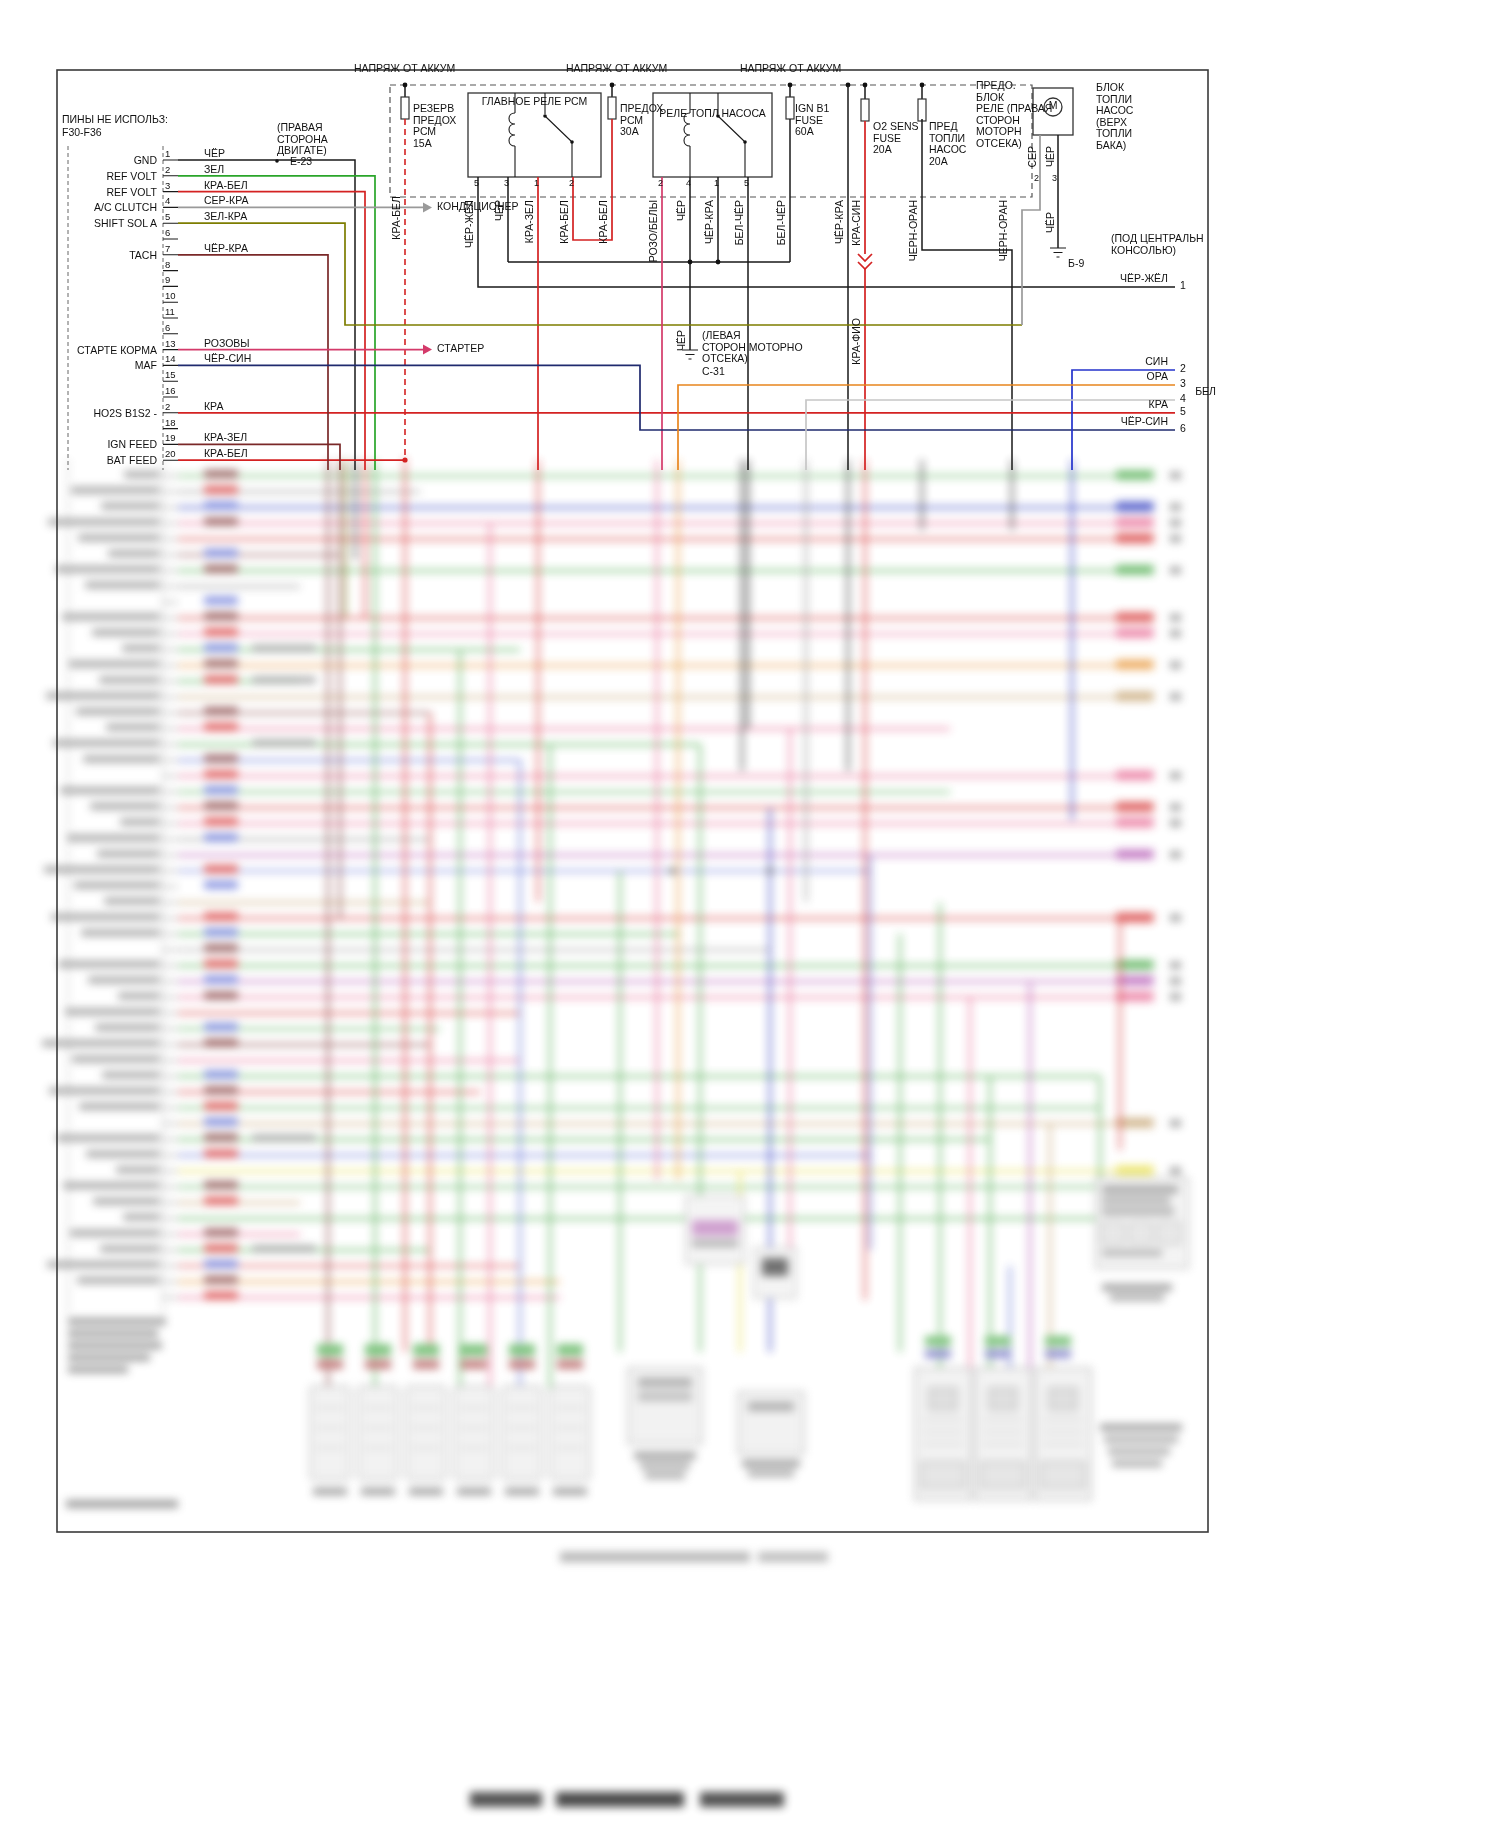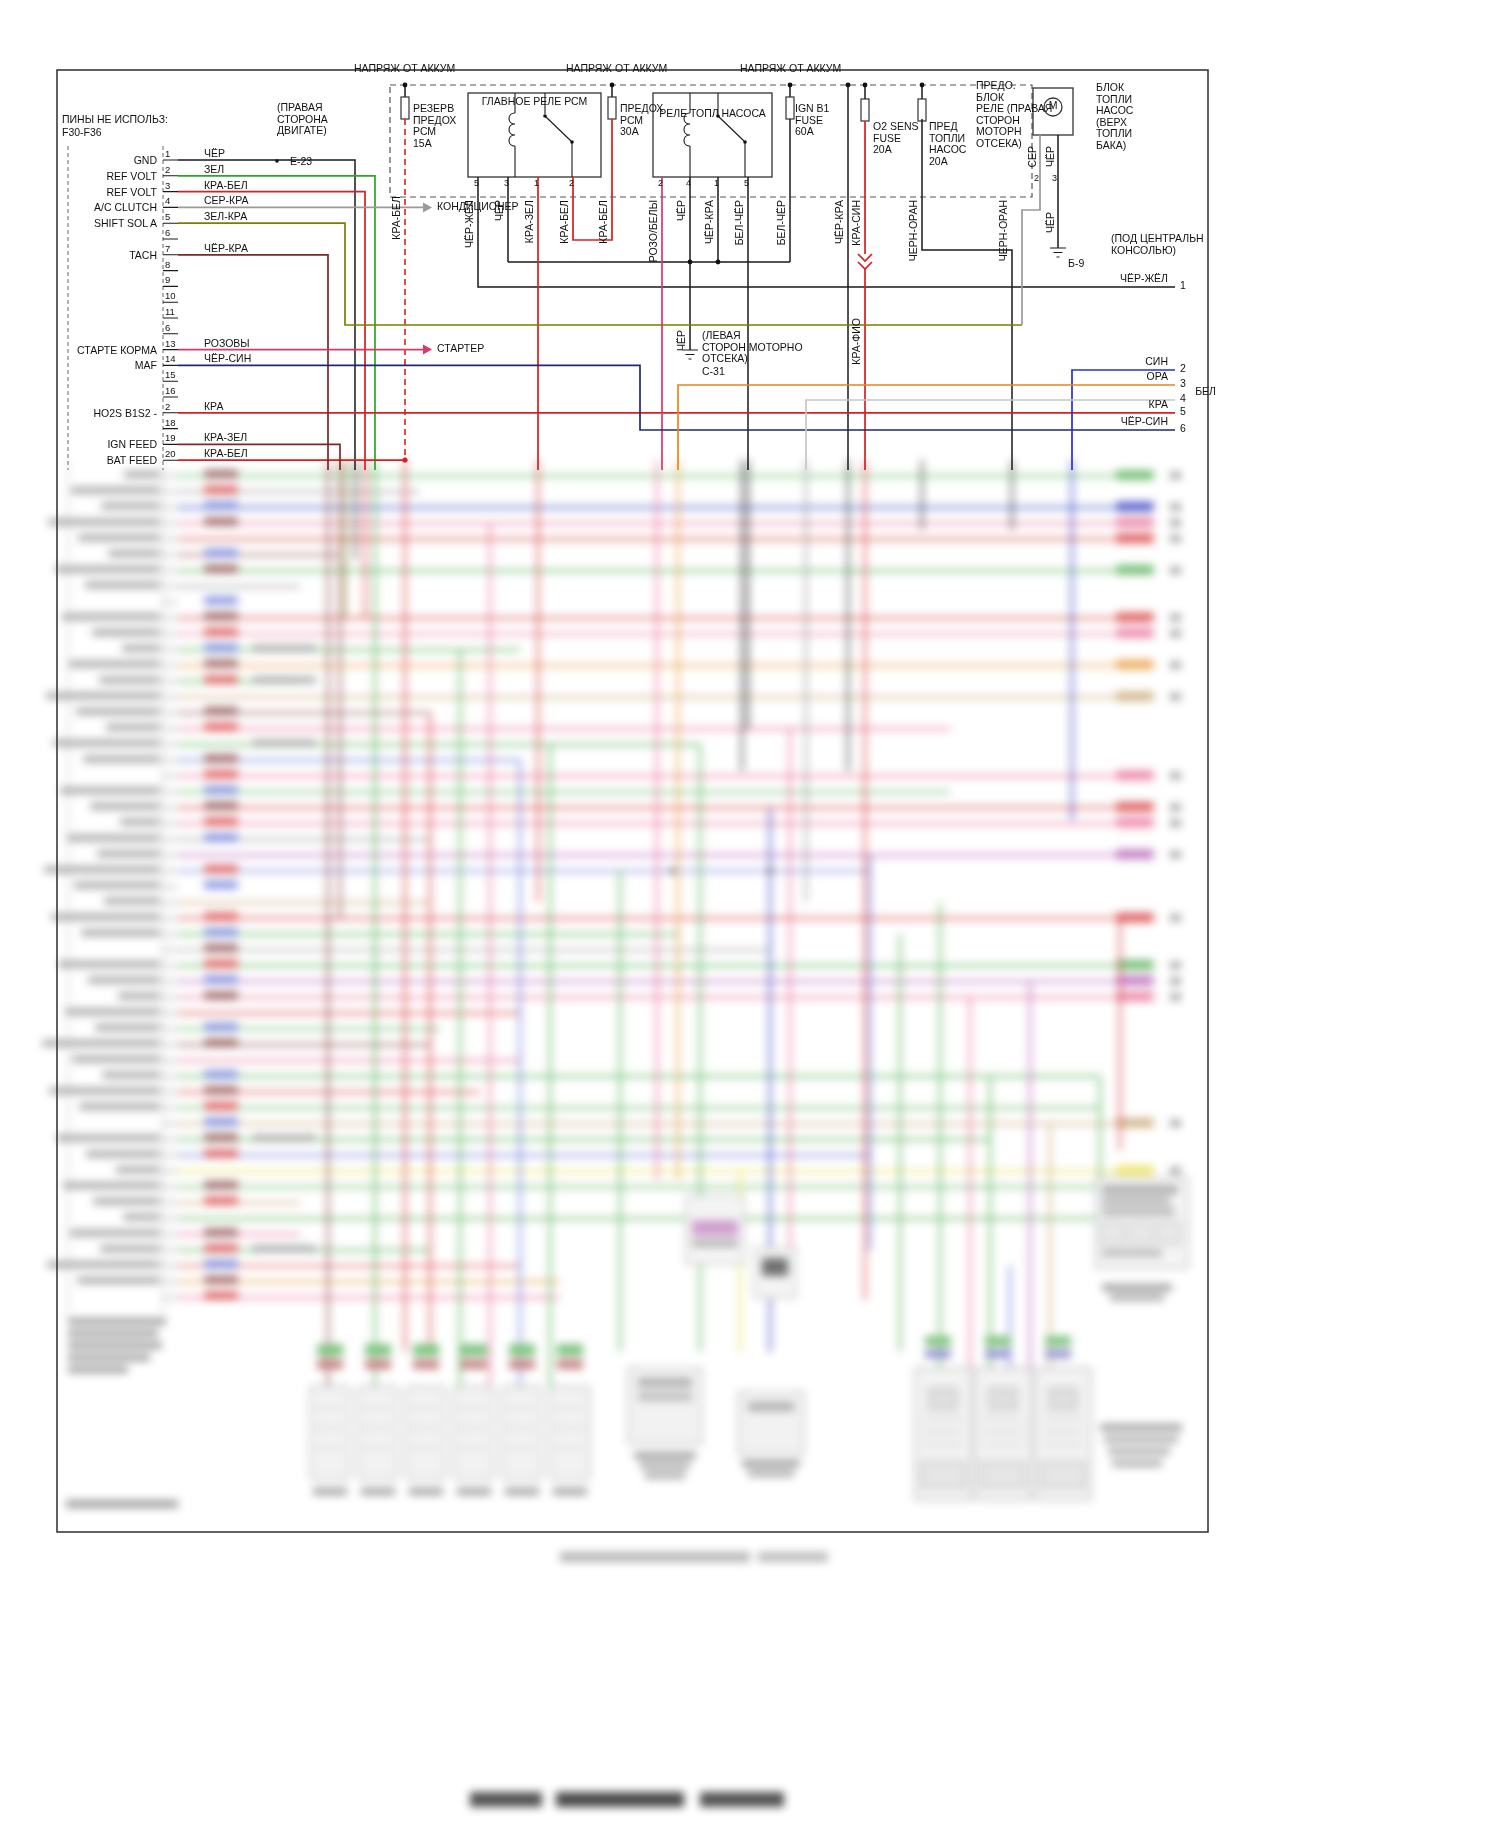--- a/index.html
+++ b/index.html
@@ -486,21 +486,21 @@
       <path class="wbl" d="M1072,470V370H1175"></path>
       <path class="wor" d="M678,470V385H1175"></path>
       <path class="wlg" d="M806,470V400H1175"></path>
       <circle fill="#111" cx="277" cy="161" r="1.8"></circle>
     </g>
   </svg>
 
   <div class="L" style="left:62px;top:114px">ПИНЫ НЕ ИСПОЛЬЗ:</div>
   <div class="L" style="left:62px;top:127px">F30-F36</div>
 
-  <div class="L note" style="left:277px;top:102px">
+  <div class="L note" style="left:277px;top:122px">
     <span>(ПРАВАЯ</span>
     <span>СТОРОНА</span>
     <span>ДВИГАТЕ)</span>
   </div>
   <div class="L" style="left:290px;top:156px">Е-23</div>
 
   <div class="pin-rows">
 
   <div class="pin-row" style="top: 160px;">
         <span class="sig">GND</span>

